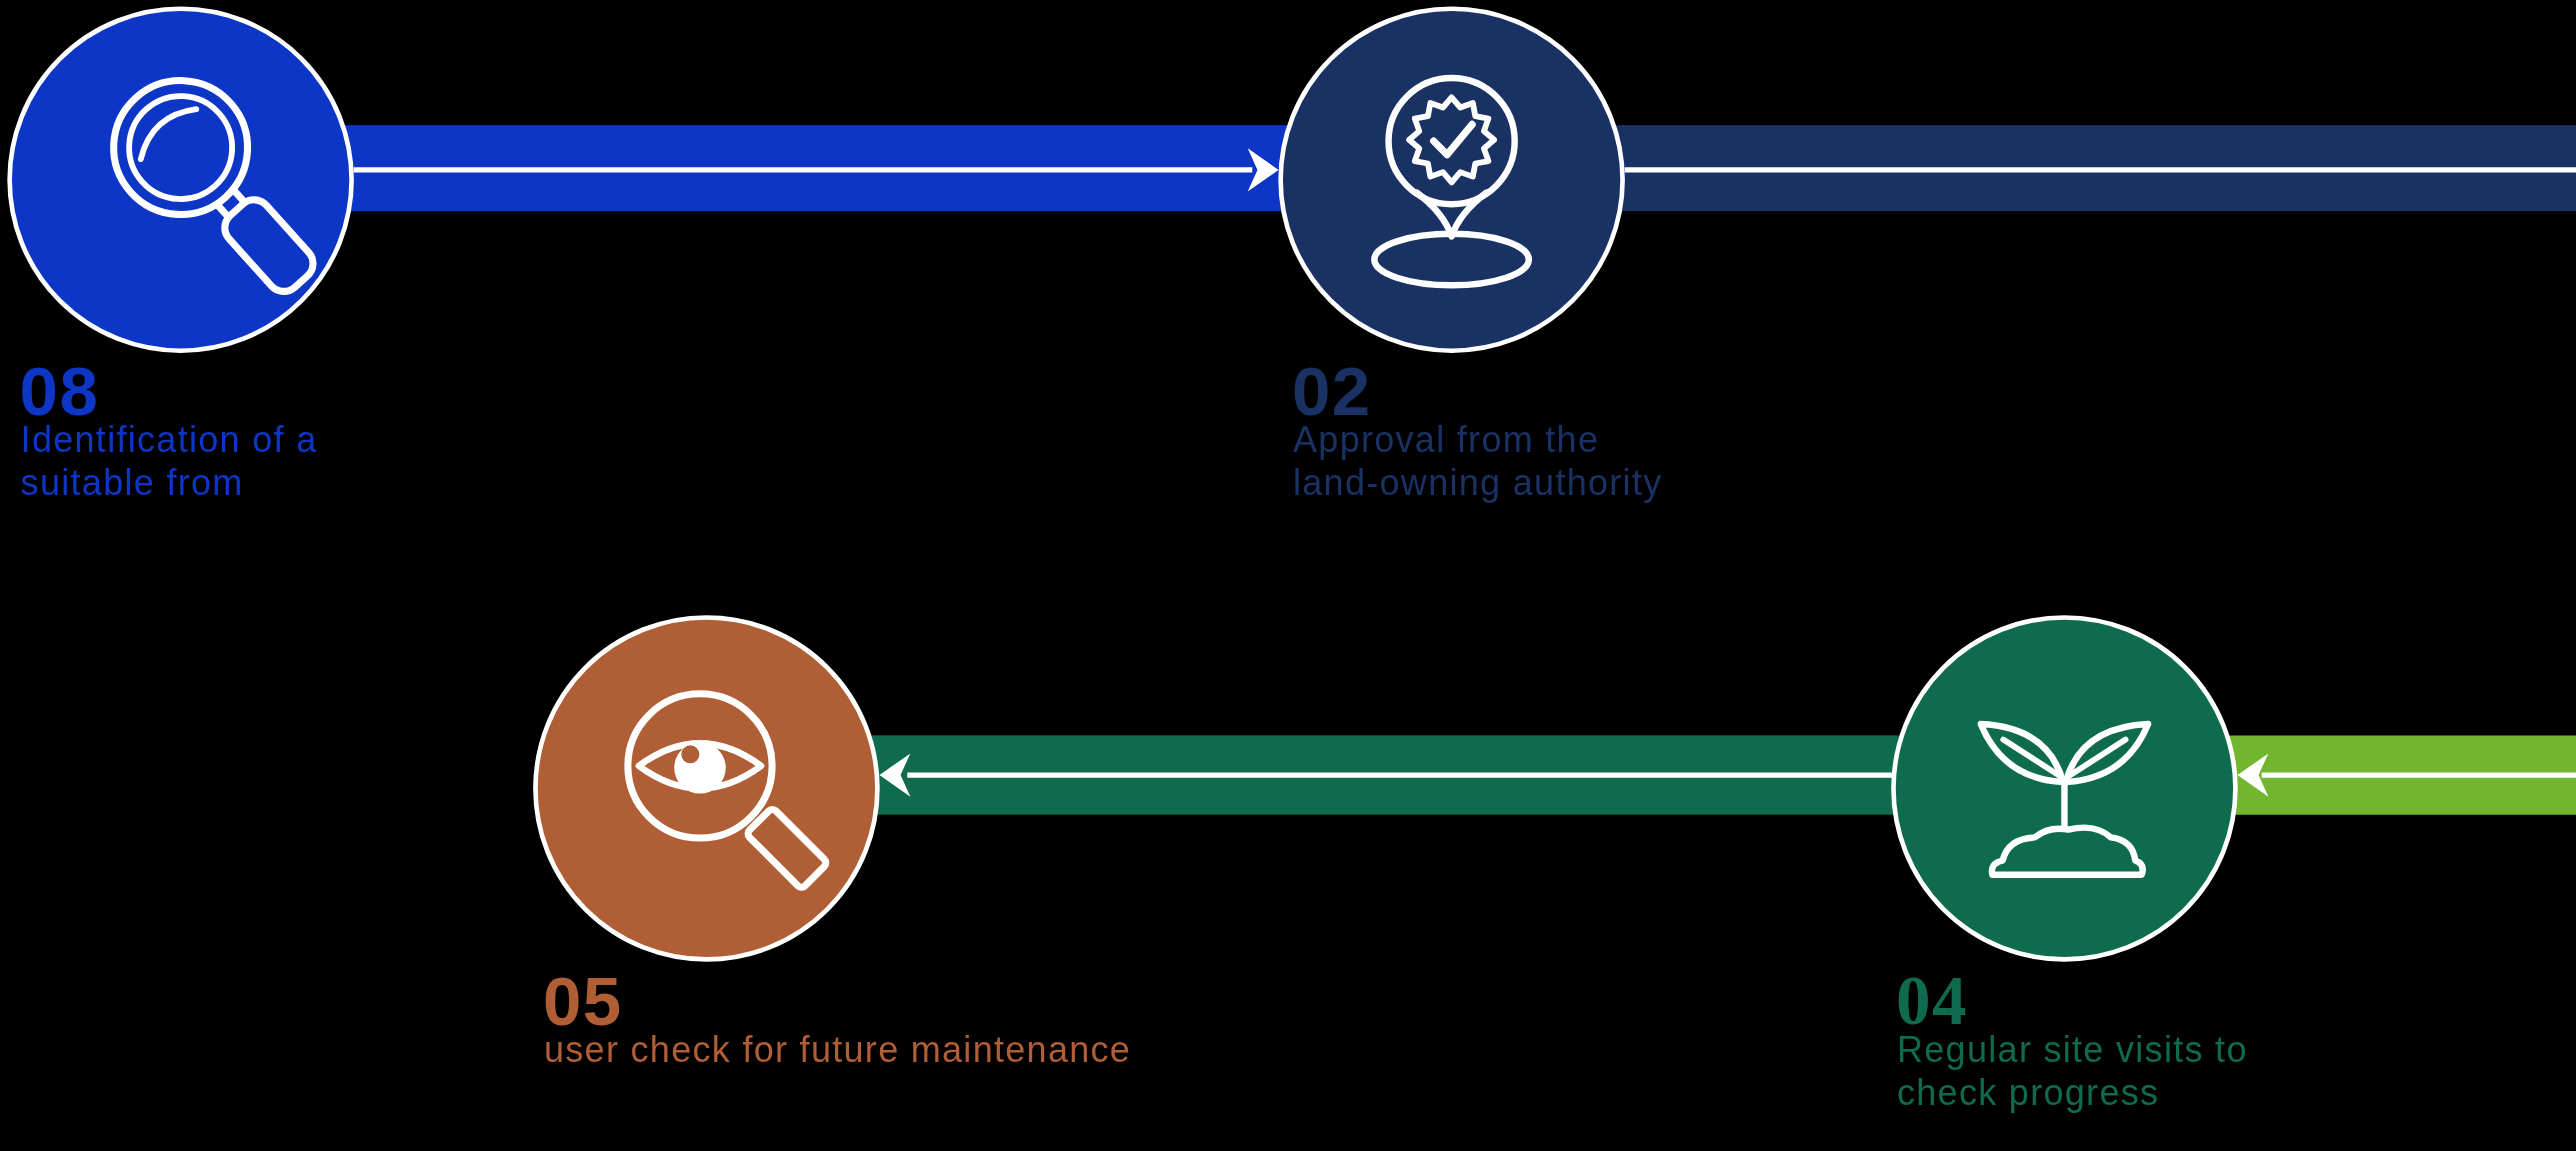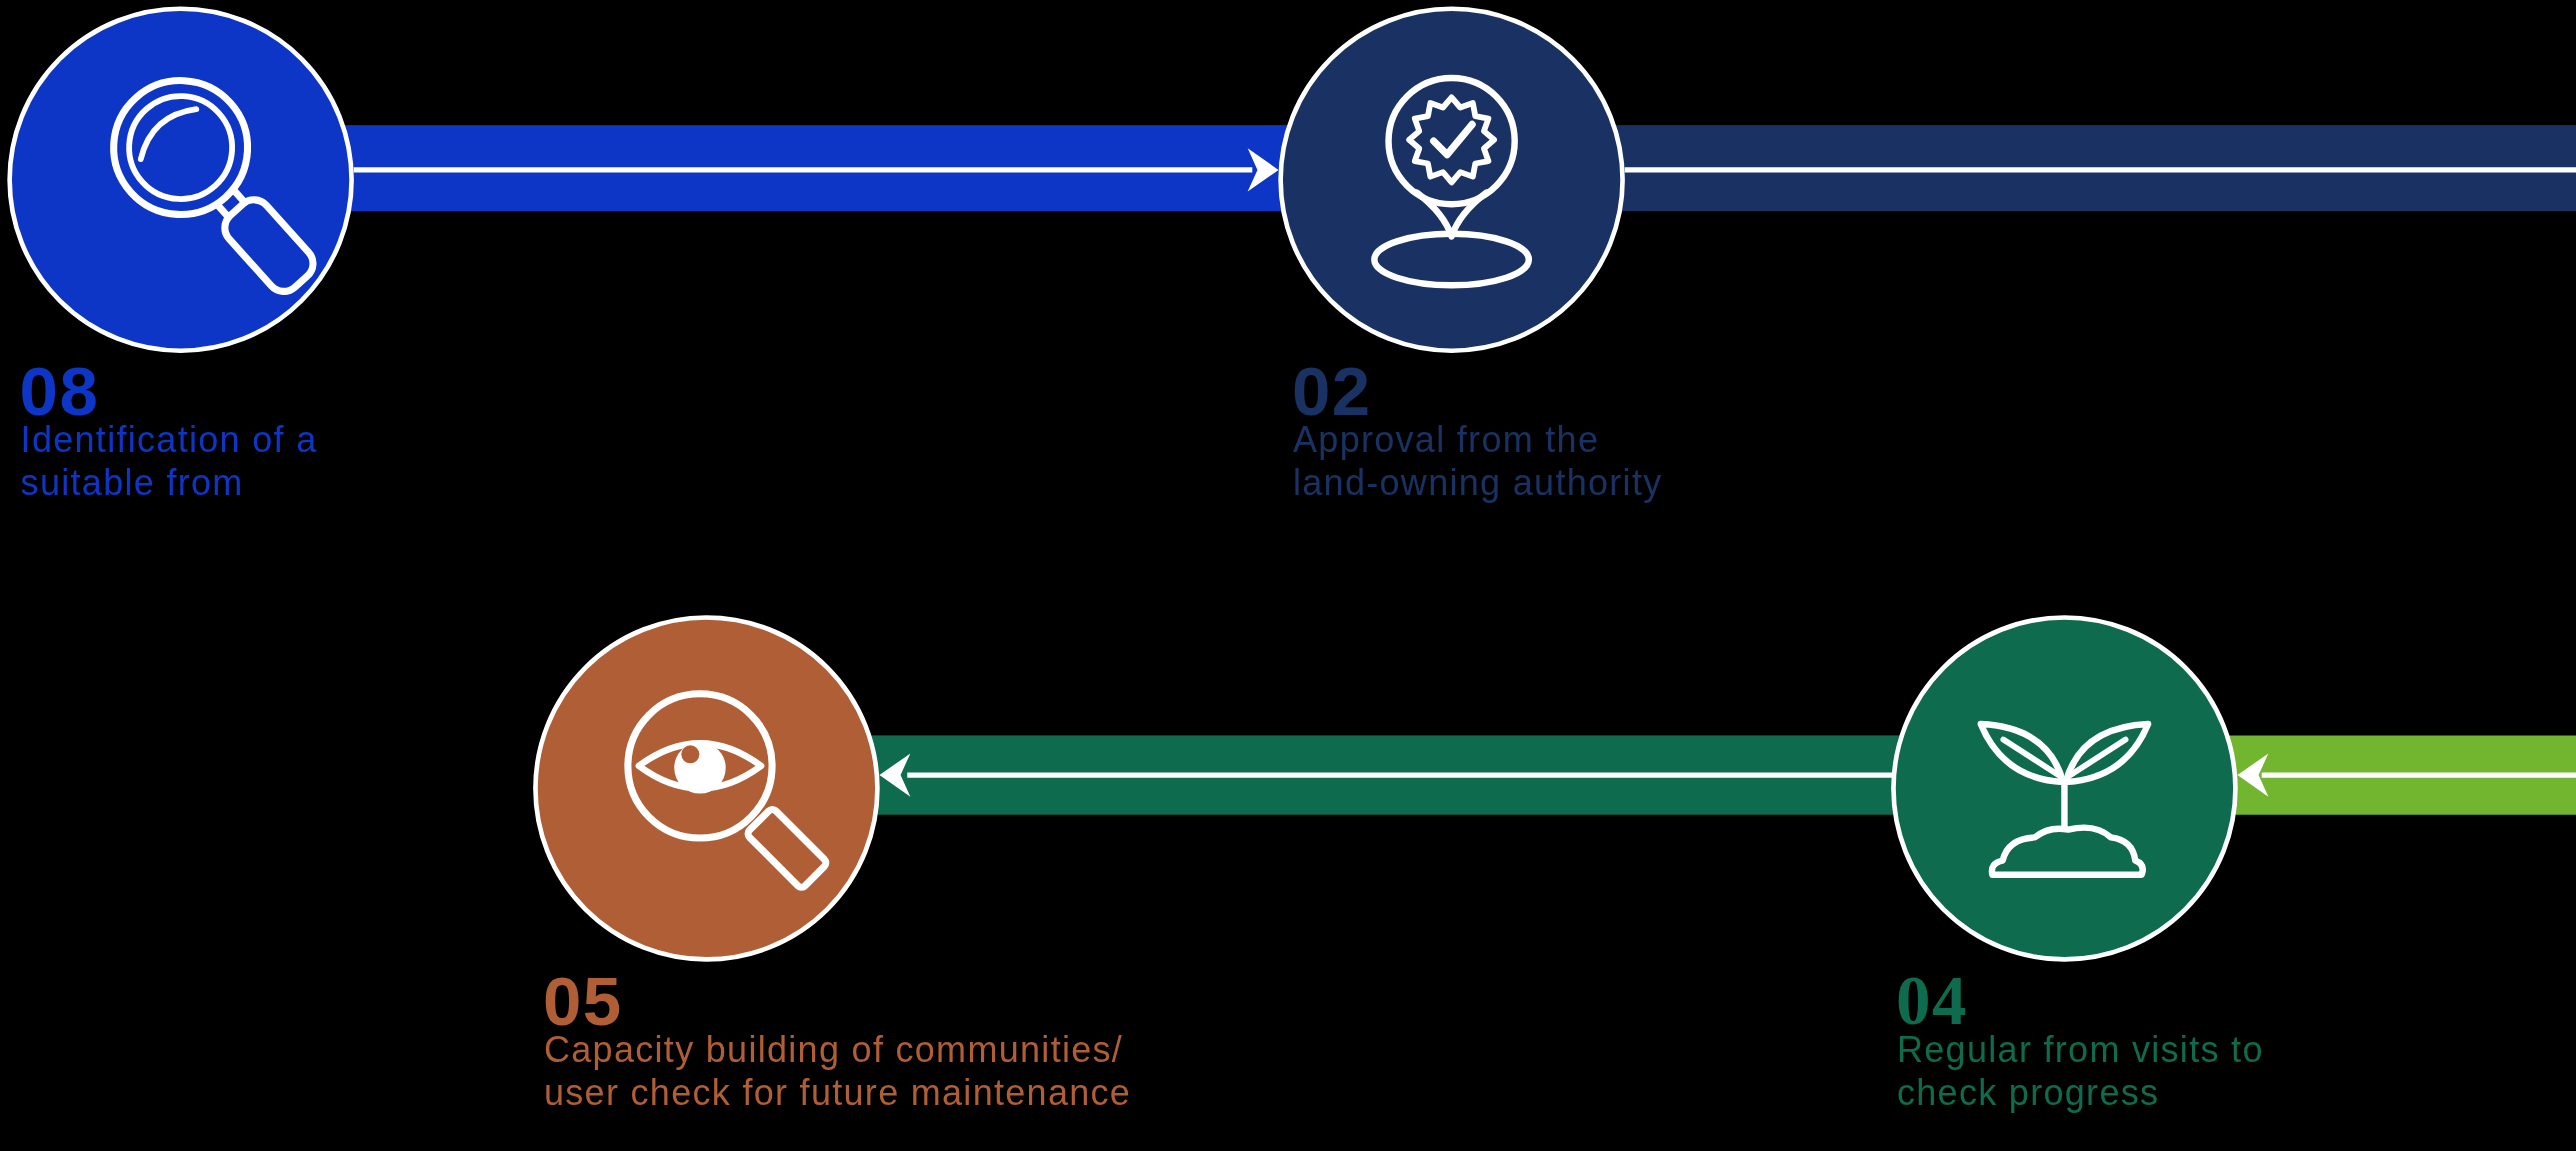--- a/index.html
+++ b/index.html
@@ -125,24 +125,23 @@
   </div>
 
   <div class="num n2 c2">02</div>
   <div class="lbl l2 c2">
     <span>Approval from the</span>
     <span>land-owning authority</span>
   </div>
 
   <div class="num n4 c4">04</div>
   <div class="lbl l4 c4">
-    <span>Regular from visits to</span>
+    <span>Regular site visits to</span>
     <span>check progress</span>
   </div>
 
   <div class="num n5 c5">05</div>
   <div class="lbl l5 c5">
-    <span>Capacity building of communities/</span>
     <span>user check for future maintenance</span>
   </div>
 
 </div>
 
 
 </body></html>

